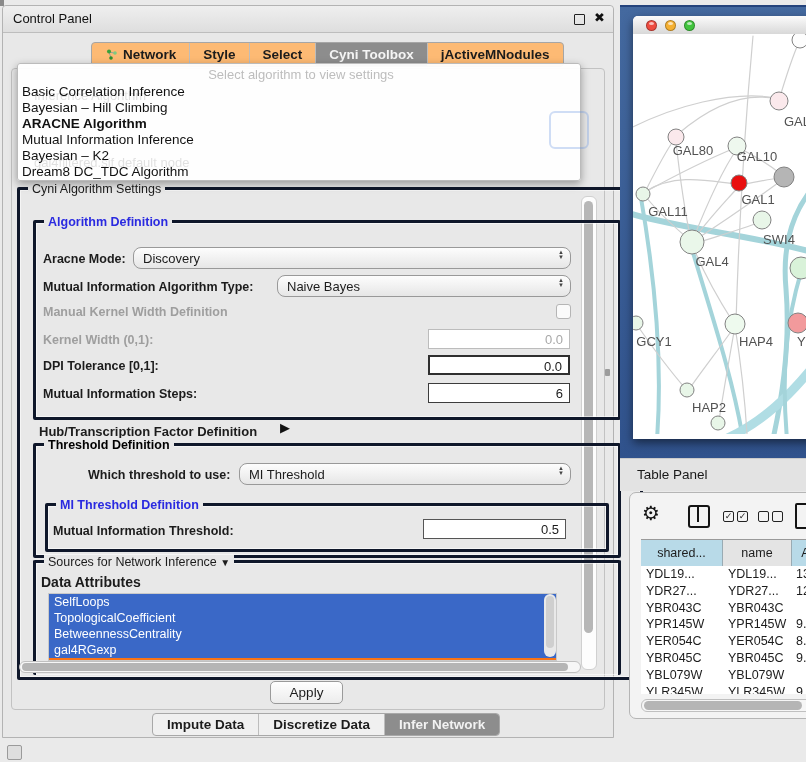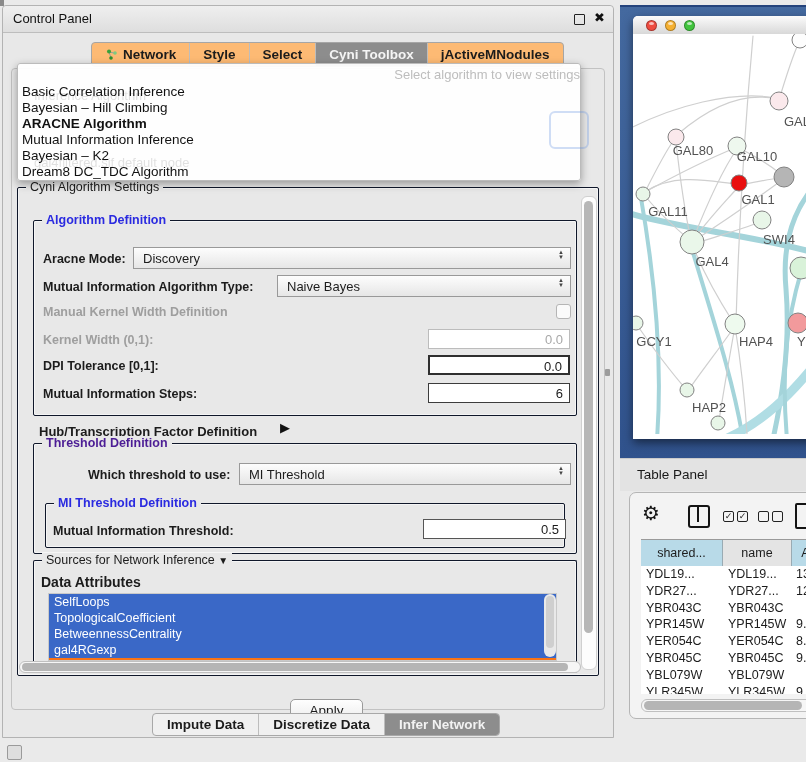--- a/index.html
+++ b/index.html
@@ -18,41 +18,41 @@
   .cp-tabs{position:absolute;left:88px;top:36px;height:23px;display:flex;align-items:stretch;
       background:#fdba74;border:1px solid #a6a6a6;border-radius:4px;overflow:hidden;}
   .cp-tab{display:flex;align-items:center;gap:5px;padding:0 13px;font-size:13.5px;font-weight:600;
       color:#1c1c1c;border-right:1px solid #bdbdbd;background:transparent;white-space:nowrap;}
   .cp-tab:last-child{border-right:none;}
   .cp-tab.sel{background:#8d8d8d;color:#f5f5f5;}
   
   .cp-content{position:absolute;left:8px;top:62px;width:592px;height:640px;
       border:1px solid #c2c2c2;border-radius:4px;background:#e8e8e8;}
   
-  .grp{position:absolute;border:1px solid #0f172a;border-radius:2px;
-      box-shadow:inset 0 0 0 1px rgba(255,255,255,.55);}
+  .grp{position:absolute;border:3px solid #0f172a;border-radius:2px;
+      box-shadow:inset 0 0 0 1px rgba(255,255,255,.55);padding-left:40px;}
   .grp-ttl{position:absolute;top:-8px;left:8px;background:#e8e8e8;padding:0 4px;font-size:12.5px;white-space:nowrap;}
   .ttl-blue{color:#2a2ae0;font-weight:600;}
-  .ttl-green{color:#4c1d95;font-weight:600;}
+  .ttl-green{color:#000000;font-weight:600;}
   .lbl{position:absolute;font-size:12.5px;font-weight:bold;white-space:nowrap;color:#1c1c1c;}
   .lbl.dis{color:#9e9e9e;}
   .combo{position:absolute;height:22px;background:linear-gradient(#fdfdfd,#e6e6e6);
-      border:1px solid #999;border-radius:0;font-size:13px;display:flex;align-items:center;
+      border:1px solid #999;border-radius:8px;font-size:13px;display:flex;align-items:center;
       padding-left:9px;box-sizing:border-box;}
   .combo .arr{position:absolute;right:6px;top:2px;font-size:6px;line-height:5px;color:#444;
       display:flex;flex-direction:column;align-items:center;}
   .field{position:absolute;height:20px;background:#fff;font-size:13px;text-align:right;
       padding-right:6px;box-sizing:border-box;line-height:20px;}
   .checkbox{position:absolute;width:13px;height:13px;border:1px solid #b5b5b5;border-radius:3px;background:#fafafa;}
   .vsb{position:absolute;background:#fdfdfd;border:1px solid #d0d0d0;border-radius:6px;}
   .vsb-thumb{position:absolute;background:#b7b7b7;border-radius:5px;}
   
   .popup{position:absolute;left:14px;top:57px;width:562px;height:116px;background:rgba(255,255,255,.94);
       border:1px solid #bbb;border-radius:3px;box-shadow:0 3px 9px rgba(0,0,0,.35);z-index:5;}
-  .pop-prompt{position:absolute;left:4px;right:0;top:3px;text-align:right;color:#bdbdbd;font-size:13px;}
+  .pop-prompt{position:absolute;left:4px;right:0;top:3px;text-align:center;color:#bdbdbd;font-size:13px;}
   .pop-list{position:absolute;left:4px;top:20px;right:4px;}
   .pop-item{font-size:13.5px;line-height:16px;color:#111;white-space:nowrap;}
   .pop-item.bold{font-weight:bold;}
   .bleed{color:rgba(40,40,40,.14);font-size:13px;position:absolute;white-space:nowrap;}
   .bleed-combo{position:absolute;left:531px;top:47px;width:36px;height:34px;border:2px solid rgba(100,145,225,.3);
       border-radius:6px;}
   
   .attr-list{position:absolute;background:#f97316;border:1px solid #c9c9c9;}
   .attr-item{background:#3a68c7;color:#fff;font-size:12.5px;line-height:16px;padding-left:5px;white-space:nowrap;}
   
@@ -212,21 +212,21 @@
         <div class="attr-item">BetweennessCentrality</div>
         <div class="attr-item">gal4RGexp</div>
       </div>
     <div class="vsb" style="left:541px;top:588px;width:12px;height:63px;border:none;background:#e9e9e9;">
       <div class="vsb-thumb" style="left:2px;top:2px;width:8px;height:52px;background:#cfcfcf;"></div>
     </div>
     <div class="hsb" style="left:16px;top:655px;width:560px;height:10px;">
       <div class="hsb-thumb" style="left:2px;width:546px;"></div>
     </div>
 
-    <div class="btn" style="left:267px;top:693px;width:71px;height:21px;line-height:21px;margin-left:20px;">Apply</div>
+    <div class="btn" style="left:267px;top:675px;width:71px;height:21px;line-height:21px;">Apply</div>
     <div class="seg-tabs" style="left:149px;top:707px;">
       <div class="seg">Impute Data</div>
       <div class="seg">Discretize Data</div>
       <div class="seg sel">Infer Network</div>
     </div>
 
     <div class="popup">
       <span class="bleed" style="left:16px;top:24px;">Inference Algorithm</span>
       <span class="bleed" style="left:16px;top:91px;">gal4filtered.sif default node</span>
       <div class="bleed-combo"></div>

